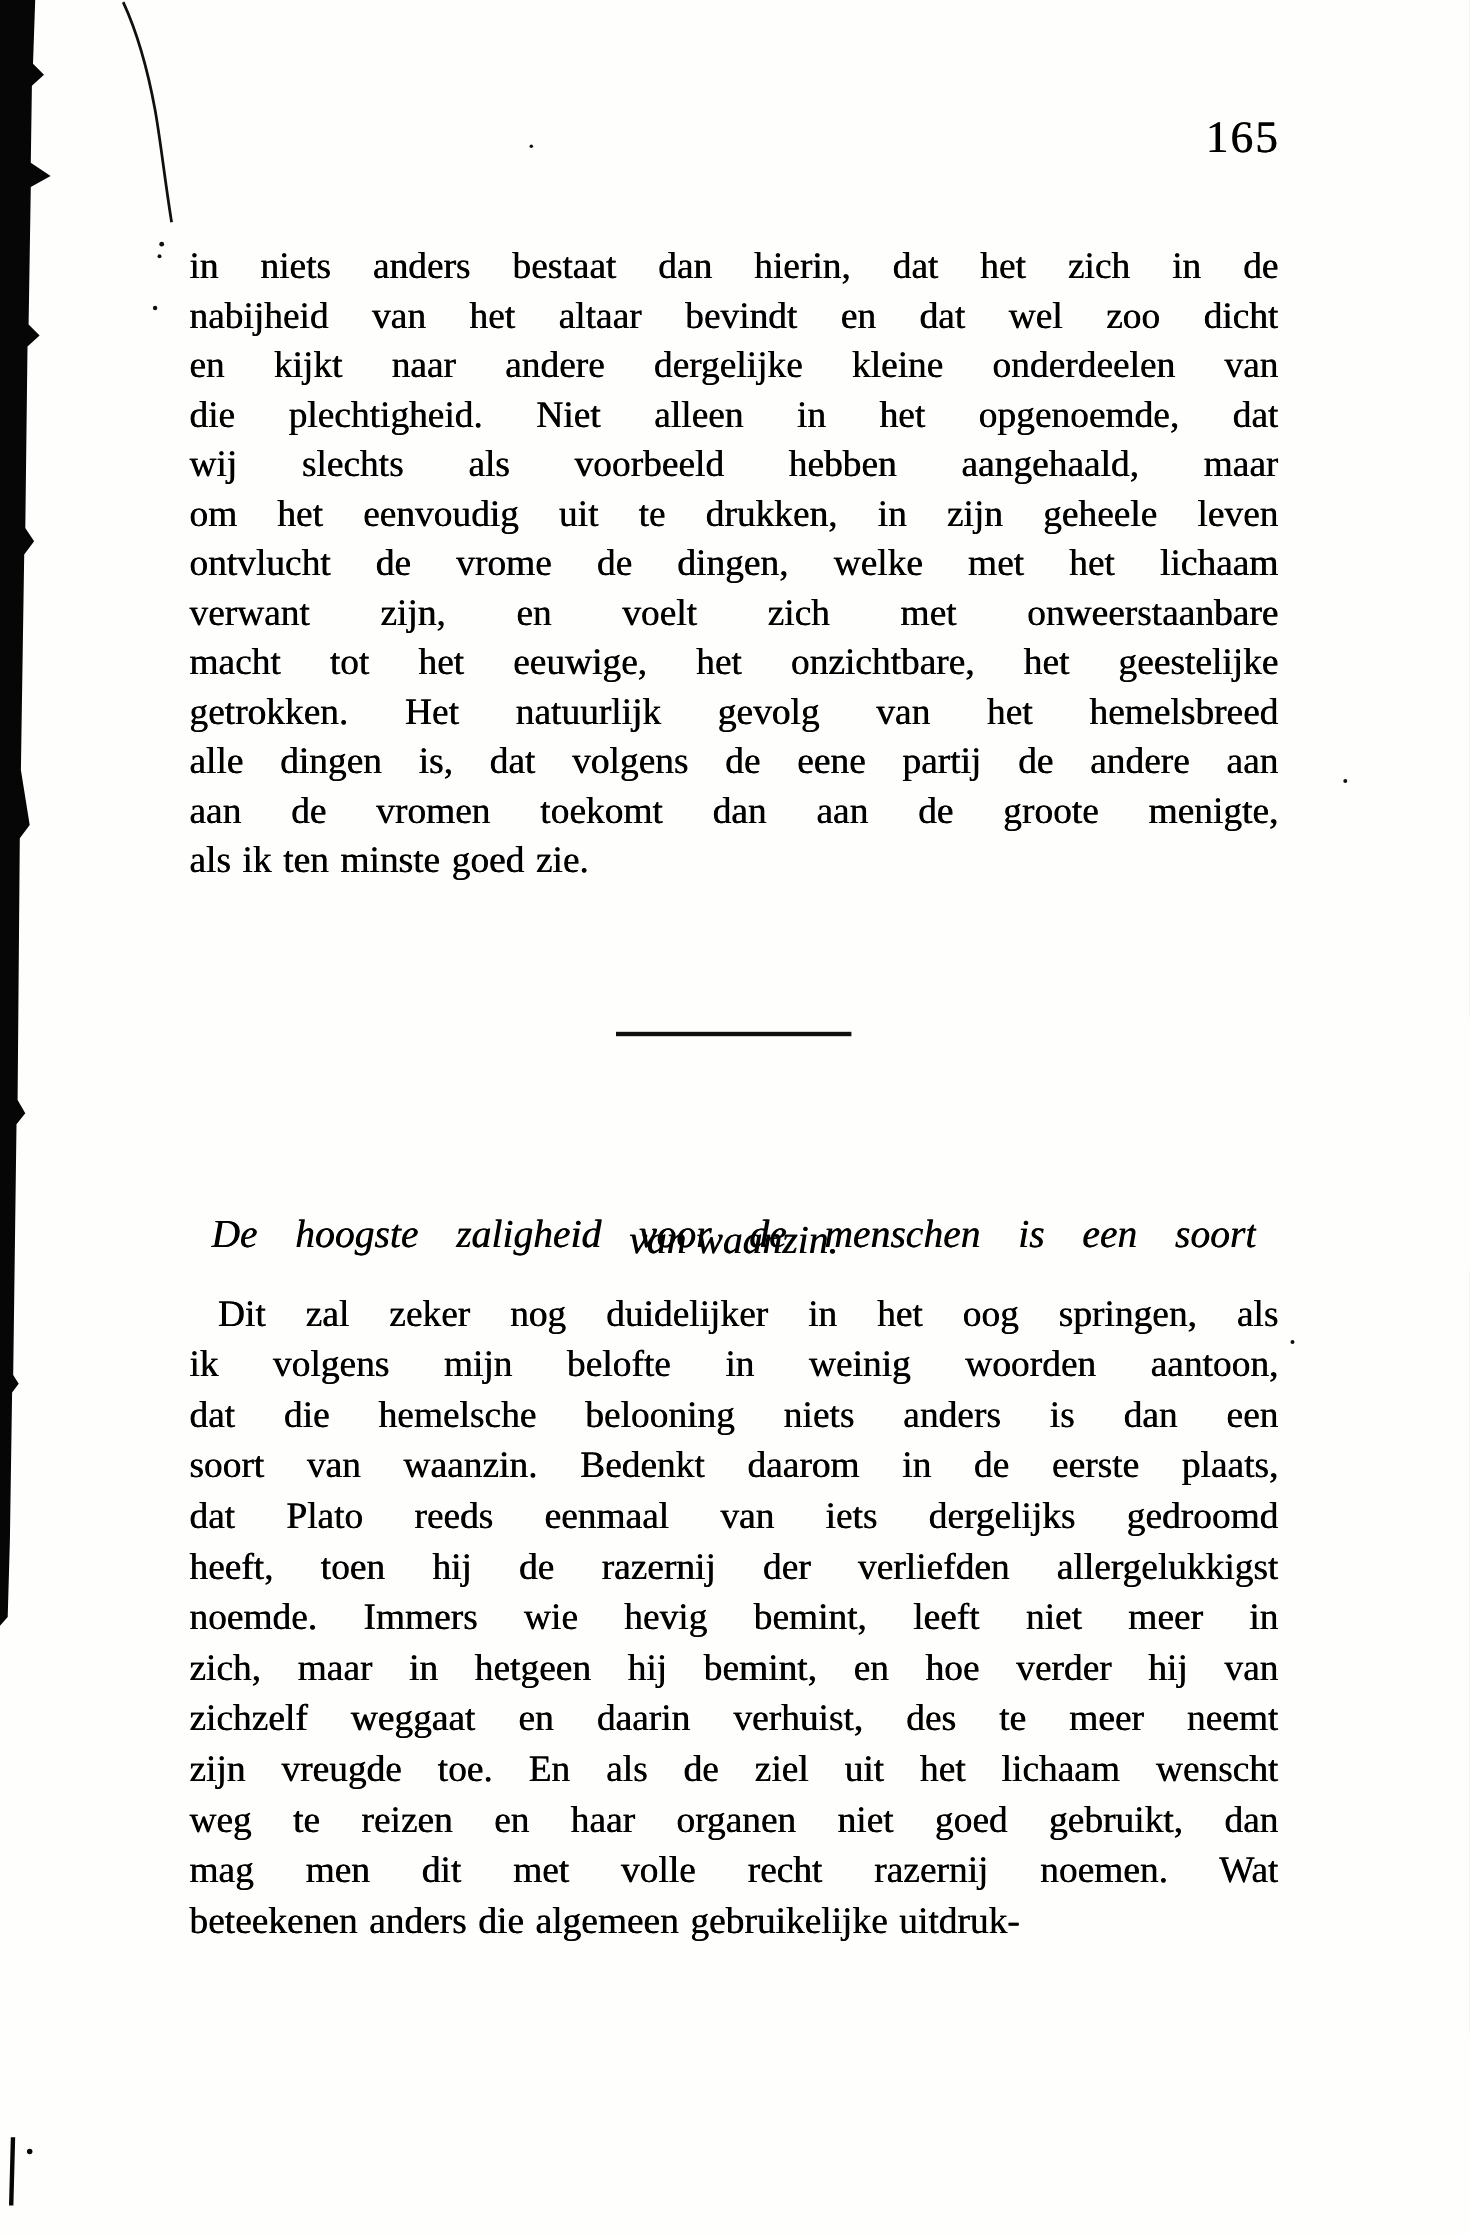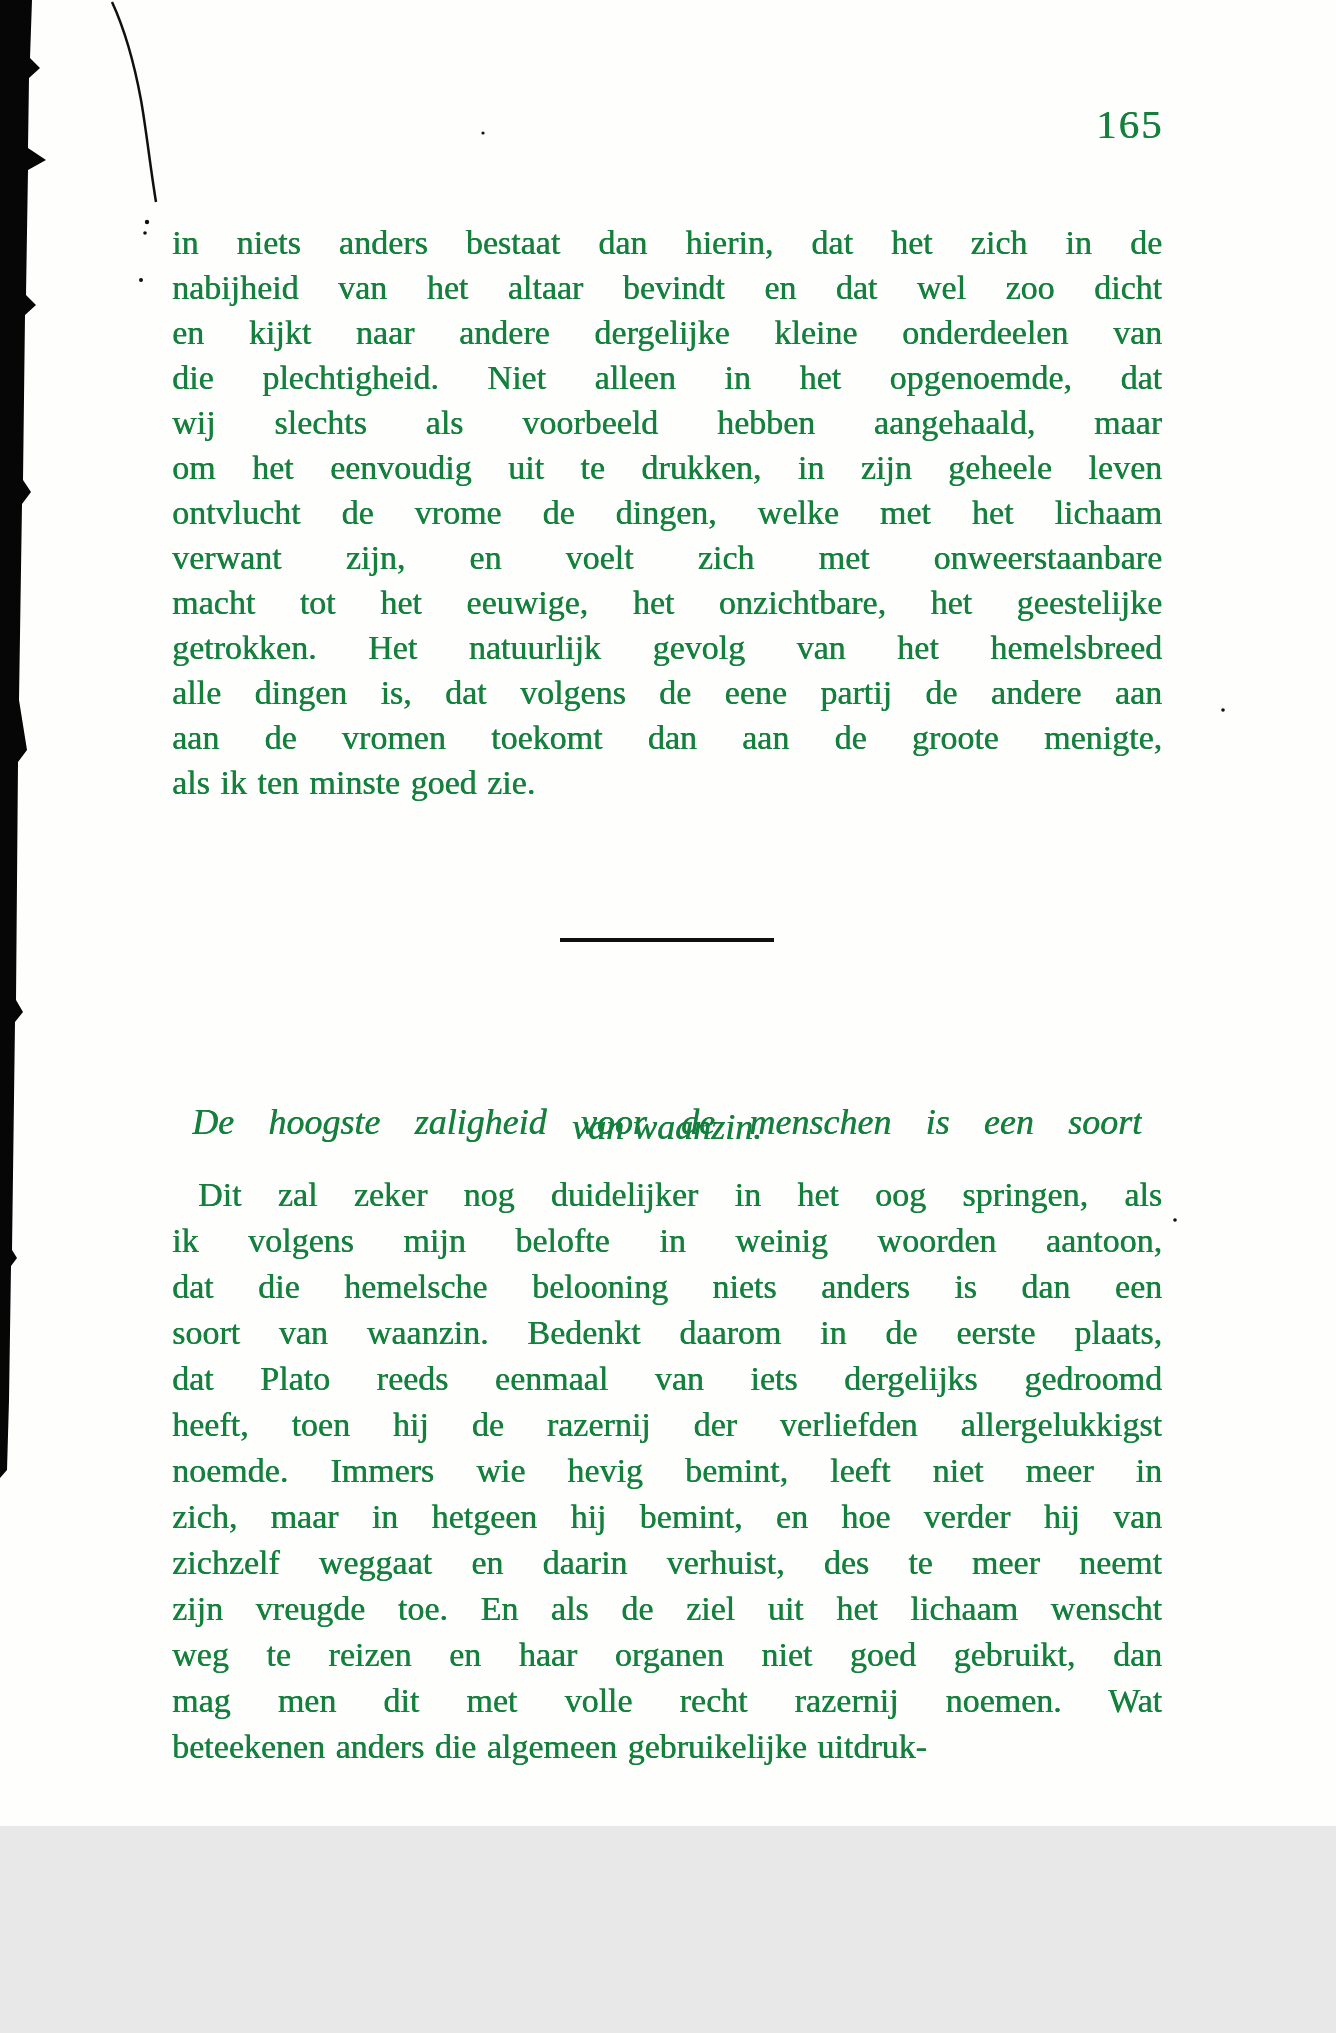--- a/index.html
+++ b/index.html
@@ -3,25 +3,25 @@
 <meta charset="utf-8">
 <style>
   html, body {
     margin: 0;
     padding: 0;
     background: #e8e8e8;
   }
   .page {
     position: relative;
     width: 1336px;
-    height: 1826px;
+    height: 2033px;
     background: #fefefd;
     overflow: hidden;
     font-family: "Liberation Serif", "DejaVu Serif", serif;
-    color: #15803d;
+    color: #000000;
   }
   
   .ink {
     text-shadow: 0.5px 0 0 currentColor;
   }
   .artifacts {
     position: absolute;
     left: 0; top: 0;
     width: 1336px; height: 2033px;
     pointer-events: none;

